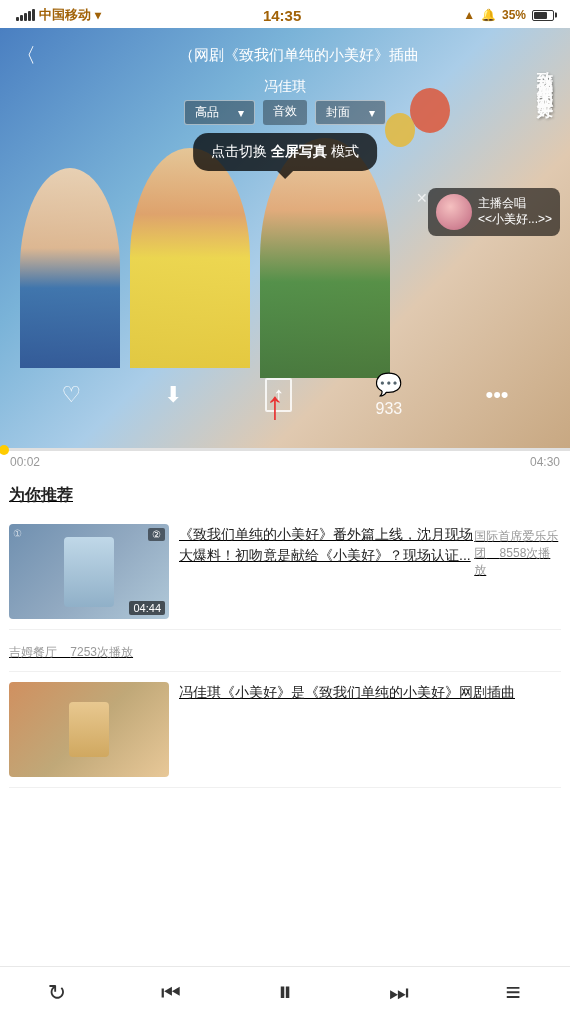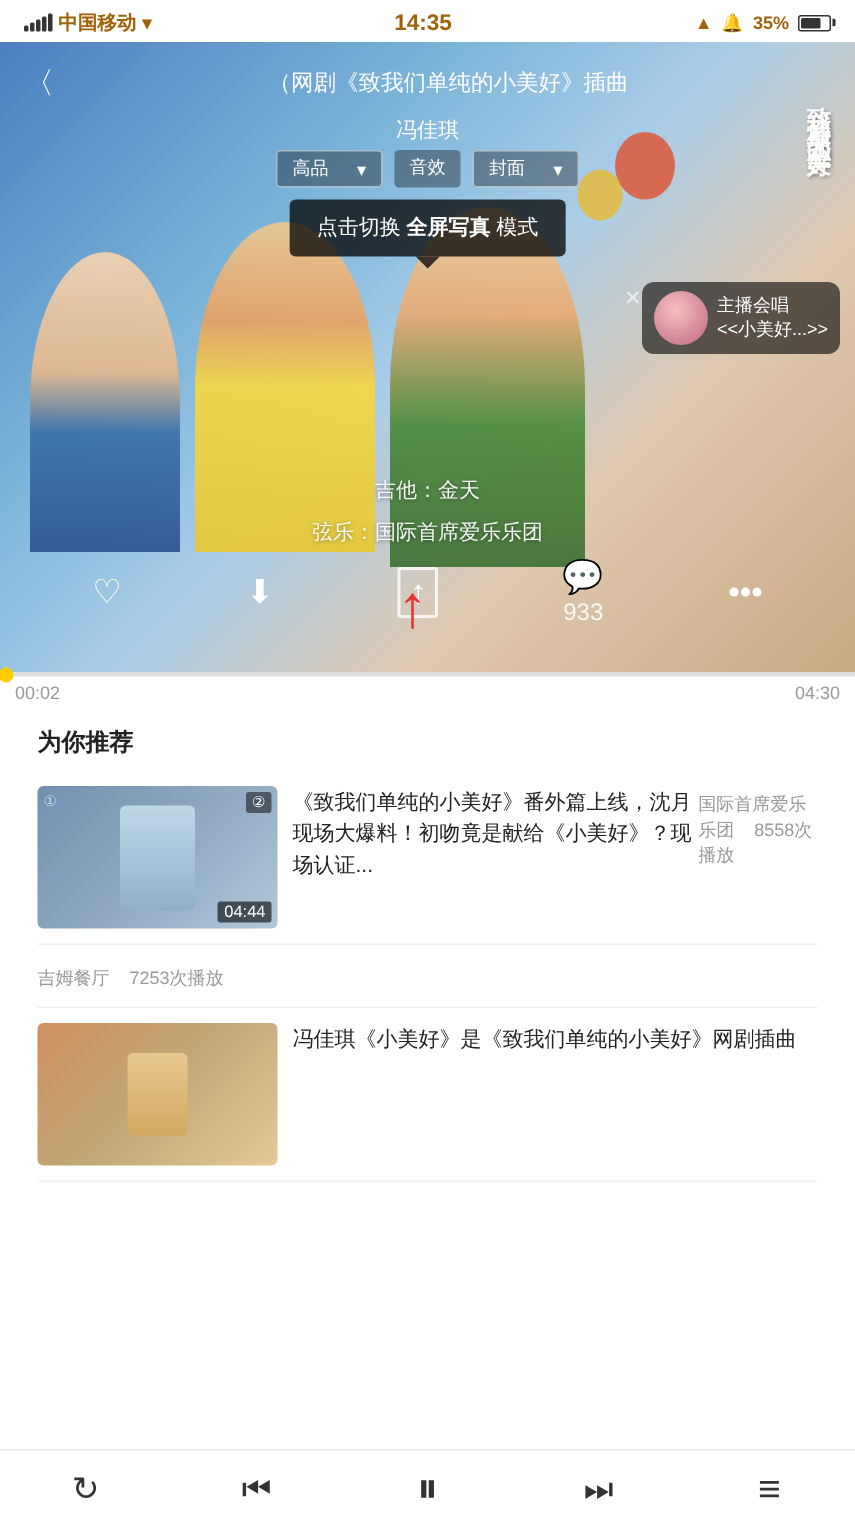--- a/index.html
+++ b/index.html
@@ -194,21 +194,21 @@
     
     .tooltip-overlay {
       position: absolute;
       top: 105px;
       left: 50%;
       transform: translateX(-50%);
       background: rgba(0,0,0,0.75);
       color: #fff;
       font-size: 14px;
       padding: 10px 18px;
-      border-radius: 4px;
+      border-radius: 15px;
       white-space: nowrap;
       z-index: 20;
     }
     .tooltip-overlay em { font-style: normal; color: #fff; font-weight: 700; }
     .tooltip-arrow {
       position: absolute;
       bottom: -8px;
       left: 50%;
       transform: translateX(-50%);
       width: 0; height: 0;
@@ -344,22 +344,23 @@
       left: 50%;
       transform: translateX(-20px);
       font-size: 40px;
       color: #e83333;
       z-index: 15;
       pointer-events: none;
     }
 
     
     .recommend-section {
-      padding: 0 25px;
+      padding: 0 9px;
       background: #fff;
+      text-decoration: underline;
     }
     .recommend-title {
       font-size: 16px;
       font-weight: 700;
       color: #222;
       padding: 12px 0 8px;
     }
 
     
     .video-item {
@@ -547,24 +548,20 @@
     <span class="host-close">✕</span>
     <div class="host-avatar">
       <div class="host-avatar-inner"></div>
     </div>
     <div class="host-text">
       <div>主播会唱</div>
       <div>&lt;&lt;小美好...&gt;&gt;</div>
     </div>
   </div>
 
-  <div class="credits-area">
-    <div>吉他：金天</div>
-    <div>弦乐：国际首席爱乐乐团</div>
-  </div>
 
   <div class="action-row">
     <div class="action-btn">
       <span>♡</span>
     </div>
     <div class="action-btn">
       <span>⬇</span>
     </div>
     <div class="action-btn">
       <span class="share-box">↑</span>

